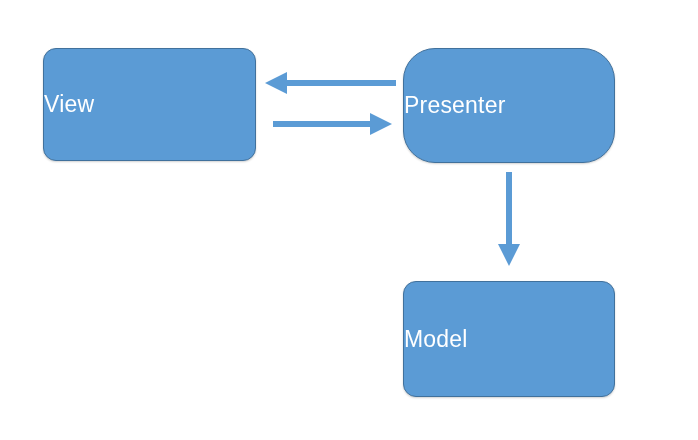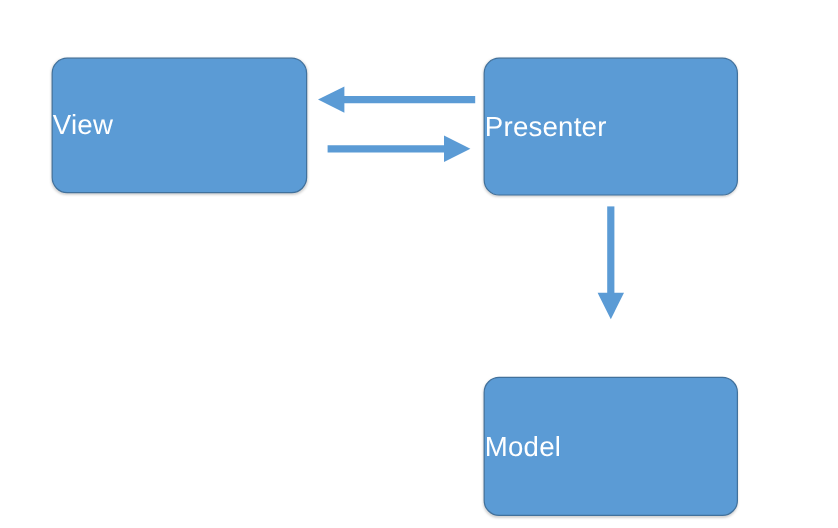--- a/index.html
+++ b/index.html
@@ -43,27 +43,27 @@
     left: 43px;
     top: 48px;
     width: 213px;
     height: 113px;
   }
   #node-presenter {
     left: 403px;
     top: 48px;
     width: 212px;
     height: 115px;
+    border-radius: 32px;
   }
   #node-model {
     left: 403px;
     top: 281px;
     width: 212px;
     height: 116px;
-    margin-top: 33px;
   }
   #edge-layer {
     position: absolute;
     left: 0;
     top: 0;
     width: 698px;
     height: 440px;
     pointer-events: none;
   }
   .edge-path {

